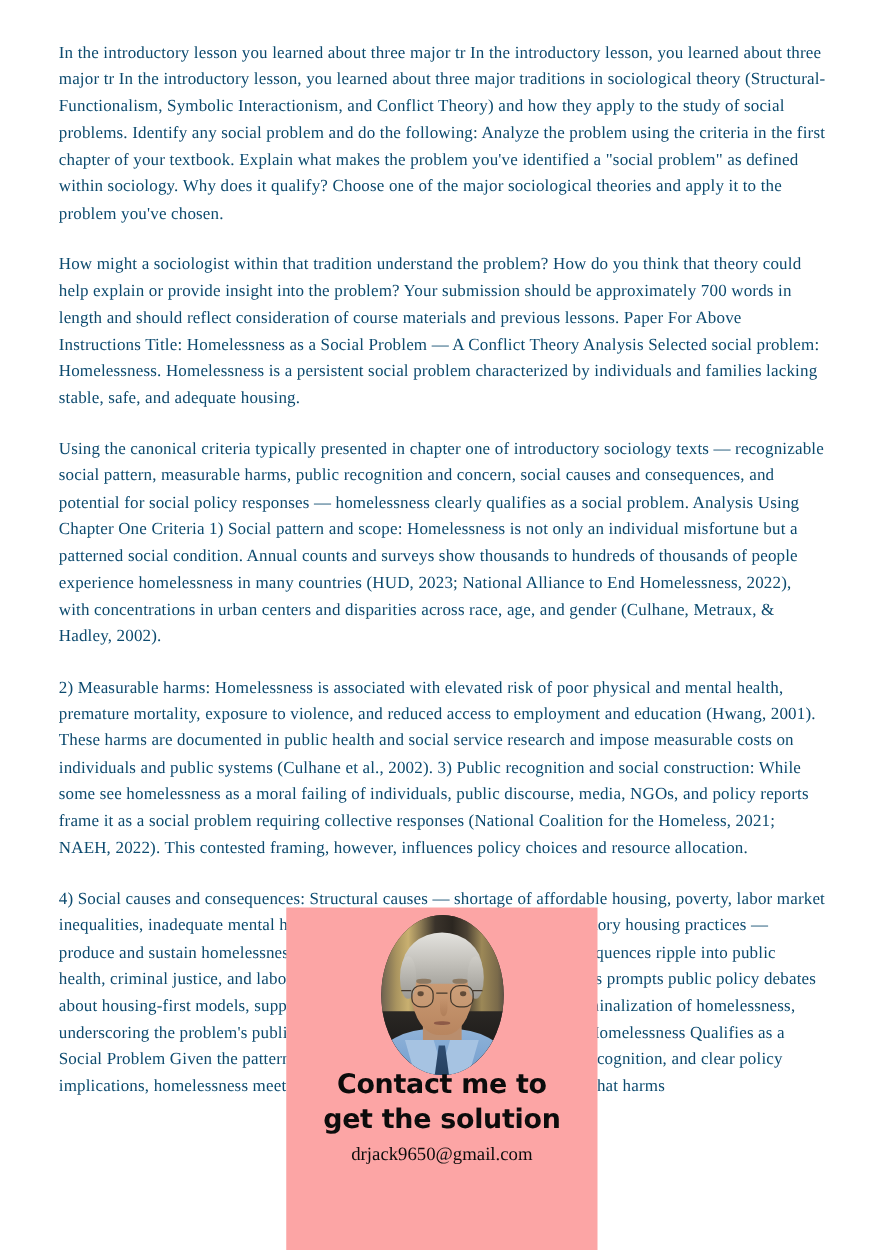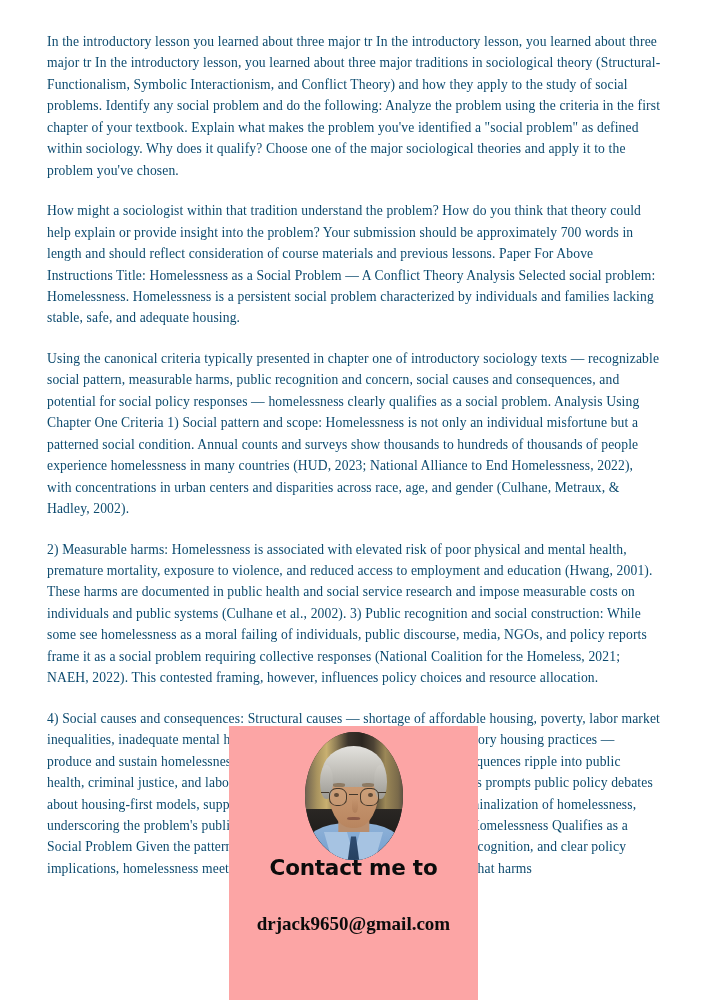--- a/index.html
+++ b/index.html
@@ -242,22 +242,22 @@
     color: #0c0c0c;
     letter-spacing: -0.01em;
   }
   #card-email {
     position: absolute;
     left: 0;
     right: 0;
     top: 185px;
     text-align: center;
     font-family: "Liberation Serif", "DejaVu Serif", serif;
-    font-weight: 700;
-    font-size: 19px;
+    font-weight: 400;
+    font-size: 15px;
     line-height: 26px;
     color: #0c0c0c;
   }
 </style>
 </head>
 <body>
 
 <div id="page">
 
   <div id="doc-body">
@@ -290,19 +290,20 @@
       <div class="pt-glass-r"></div>
       <div class="pt-bridge"></div>
       <div class="pt-temple-l"></div>
       <div class="pt-temple-r"></div>
       <div class="pt-nose"></div>
       <div class="pt-mouth"></div>
     </div>
 
     <div id="card-headline">
       <div>Contact me to</div>
+      <div>get the solution</div>
     </div>
 
     <div id="card-email">drjack9650@gmail.com</div>
 
   </div>
 
 </div>
 
 </body></html>

